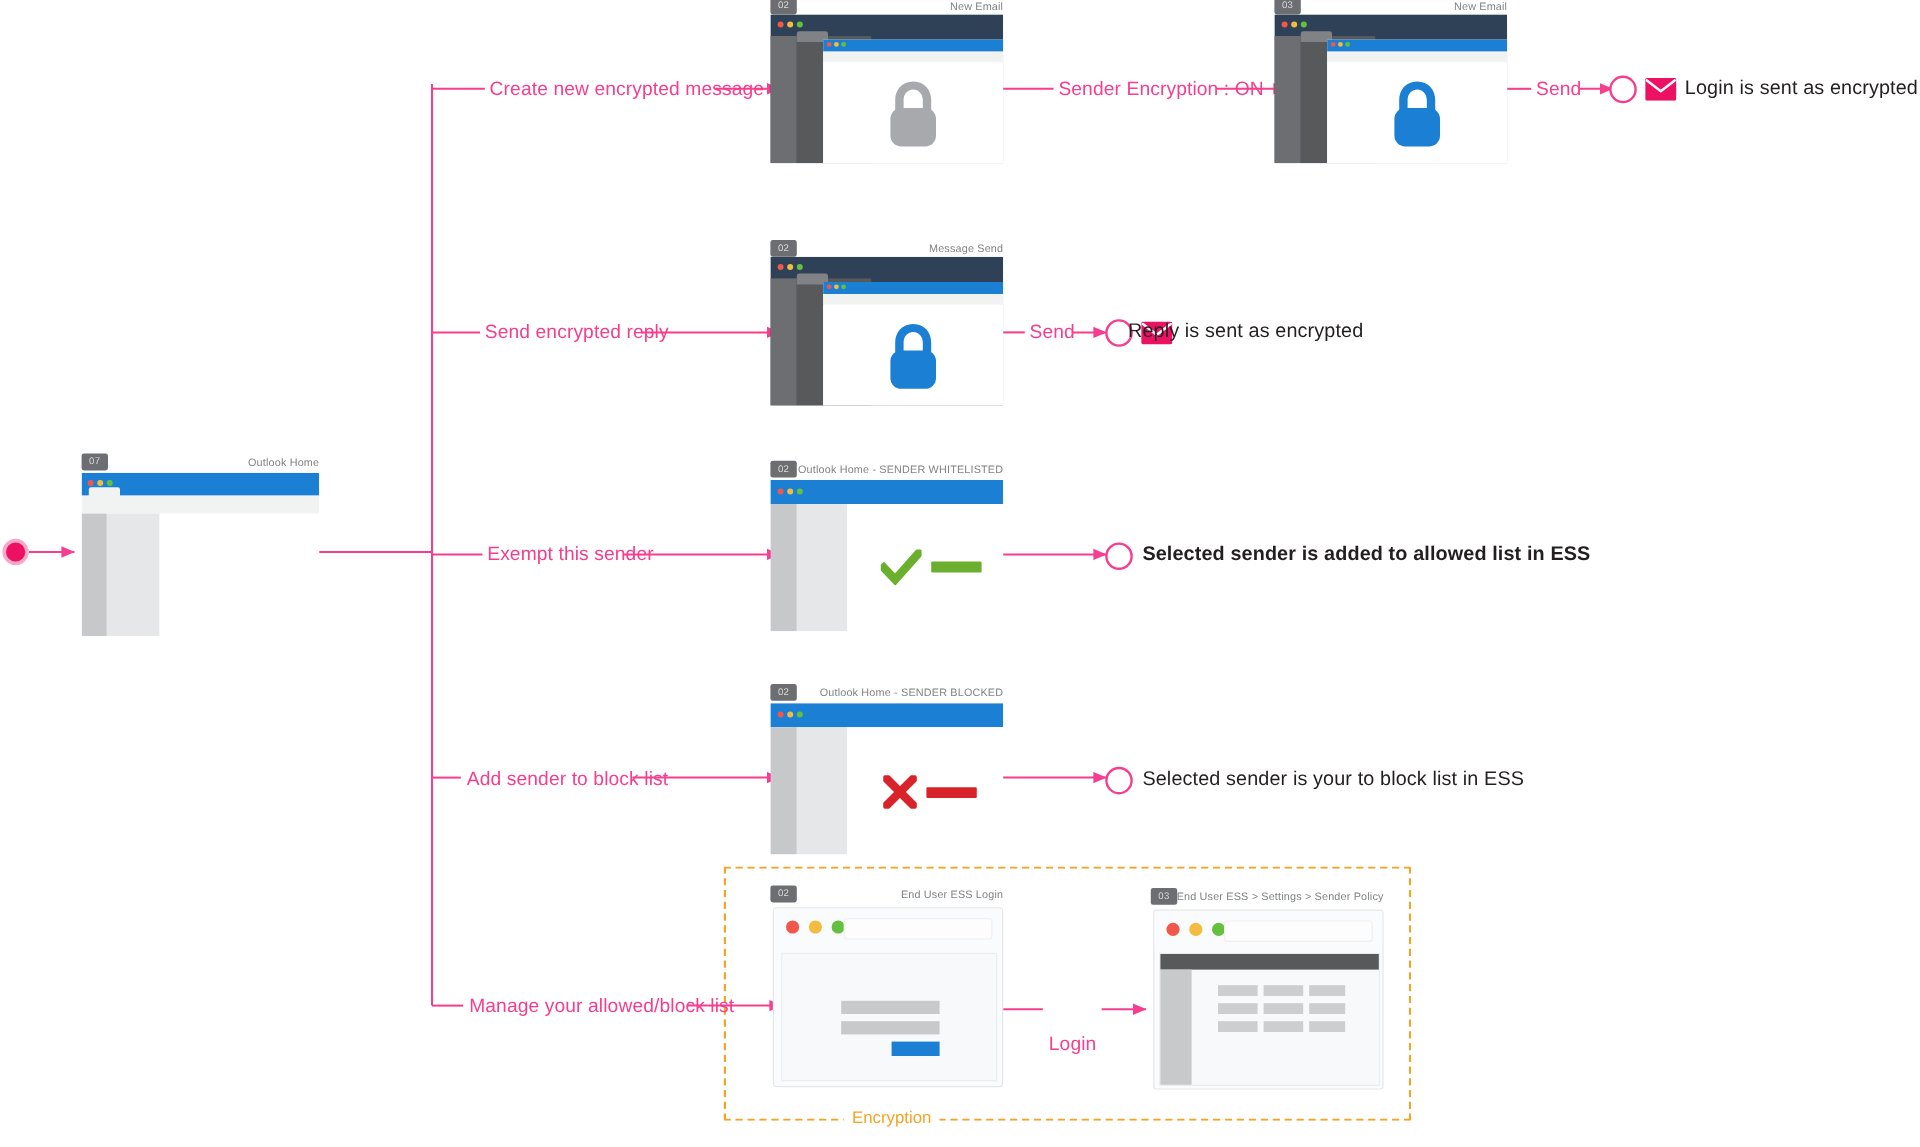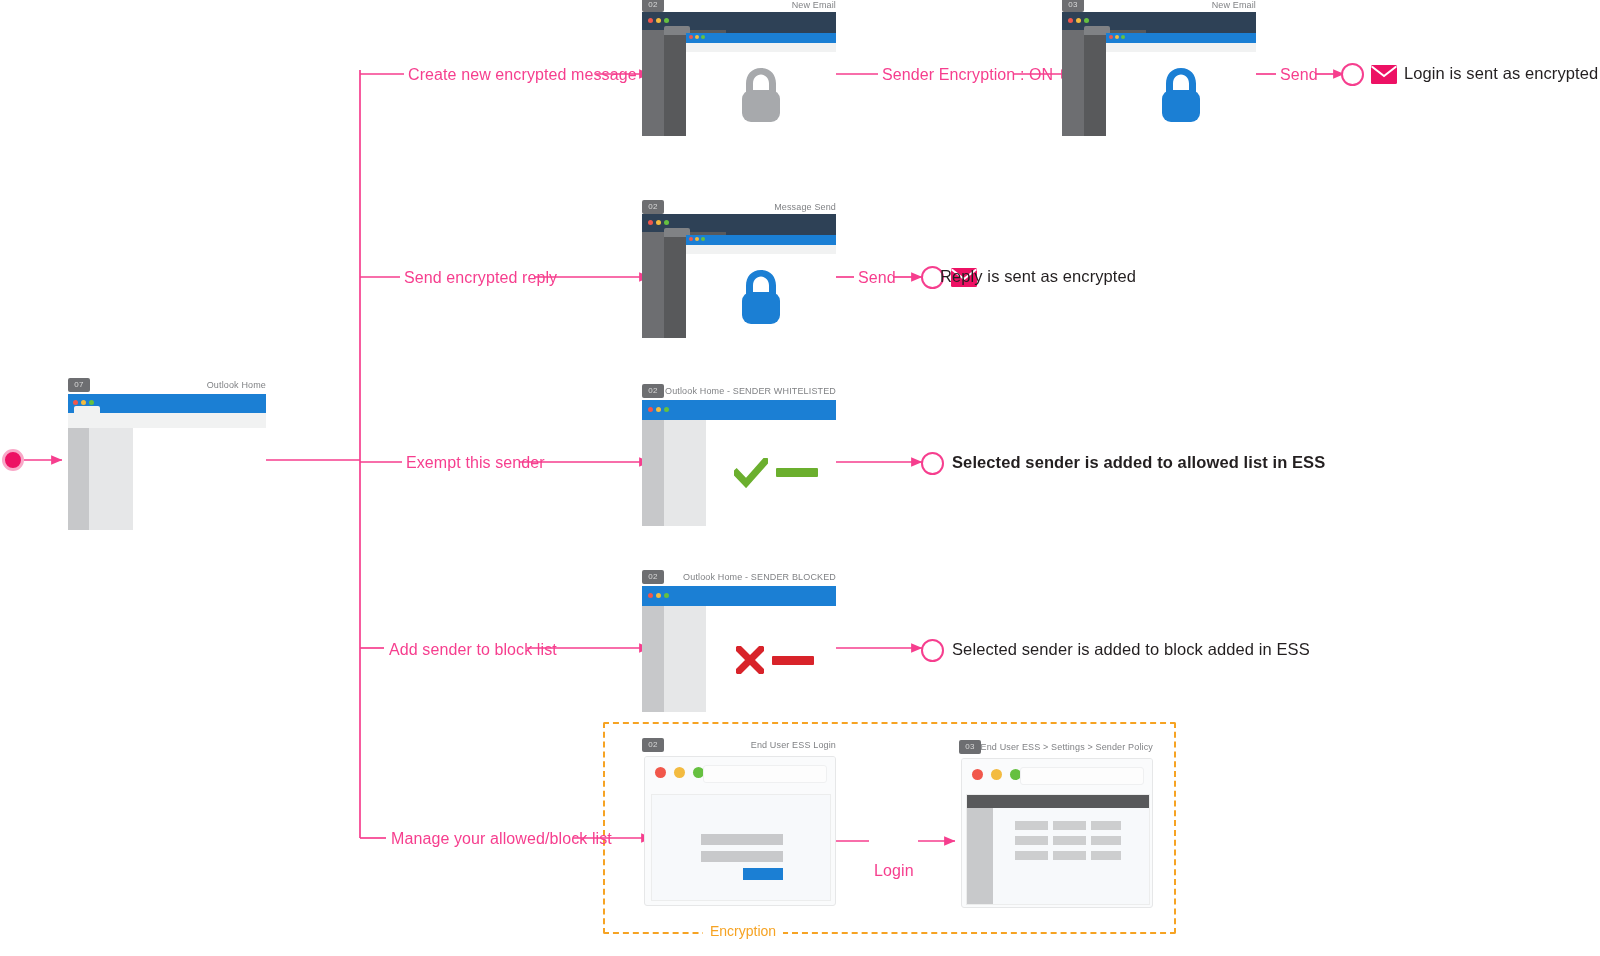--- a/index.html
+++ b/index.html
@@ -360,21 +360,21 @@
       <div class="content-white" style="left:64px;top:20px;width:130px;height:106px;">
         <svg class="mark" style="left:30px;top:40px;width:28px;height:28px;" viewBox="0 0 28 28">
           <path d="M3 3 L25 25 M25 3 L3 25" stroke="#D8232A" stroke-width="7" fill="none" stroke-linecap="square"></path>
         </svg>
         <div class="bar-red" style="left:66px;top:50px;width:42px;height:9px;"></div>
       </div>
     </div>
   </div>
 
   <div class="ring" style="left:921px;top:639px;width:23px;height:23px;"></div>
-  <div class="outcome-text" style="left:952px;top:640px;">Selected sender is added to block added in ESS</div>
+  <div class="outcome-text" style="left:952px;top:640px;">Selected sender is your to block list in ESS</div>
 
   <div class="dashgroup" style="left:603px;top:722px;width:573px;height:212px;"></div>
   <div class="dash-label" style="left:703px;top:923px;">Encryption</div>
 
   <div class="flow-label" style="left:391px;top:830px;">Manage your allowed/block list</div>
 
   <div class="screen" style="left:642px;top:736px;width:194px;height:168px;">
     <div class="badge" style="left:0px;top:2px;">02</div>
     <div class="screen-title" style="right:0px;top:4px;">End User ESS Login</div>
     <div class="browser" style="left:2px;top:20px;width:190px;height:148px;">

